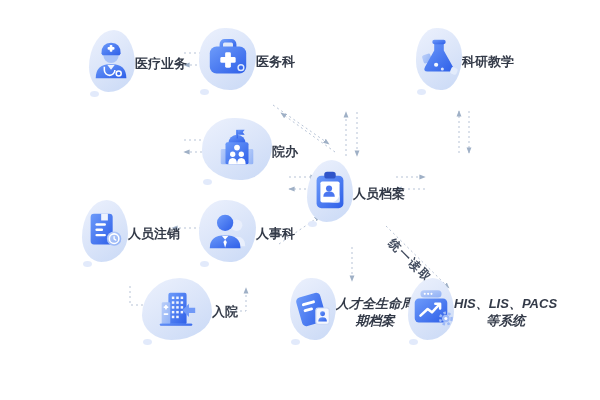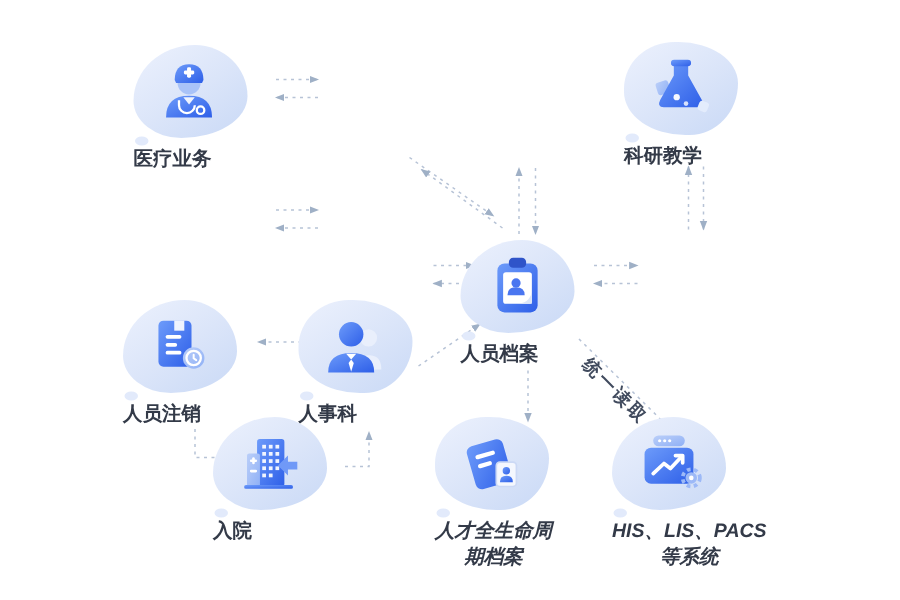--- a/index.html
+++ b/index.html
@@ -1,20 +1,20 @@
 <!DOCTYPE html>
 <html><head>
 <meta charset="utf-8">
 <style>
   html,body{margin:0;padding:0;background:#fff;}
   .canvas{position:relative;width:600px;height:400px;background:#fff;overflow:hidden;
           font-family:"Liberation Sans","DejaVu Sans",sans-serif;}
   .wires{position:absolute;left:0;top:0;}
   .wire{stroke:#b7c3d6;stroke-width:1;fill:none;stroke-dasharray:2 3;}
-  .node{position:absolute;width:96px;display:flex;flex-direction:column;align-items:flex-start;}
+  .node{position:absolute;width:96px;display:flex;flex-direction:row;align-items:center;}
   .node.wide{width:116px;font-style:italic;}
   .blob{position:relative;width:76px;height:62px;display:flex;align-items:center;justify-content:center;
         background:linear-gradient(145deg,#ecf1fd 0%,#dbe5f9 52%,#c9d9f6 100%);
         border-radius:54% 46% 58% 42% / 60% 55% 45% 40%;}
   .blob.alt{border-radius:46% 54% 44% 56% / 52% 46% 58% 48%;}
   .blob::after{content:"";position:absolute;left:1px;bottom:-5px;width:9px;height:6px;border-radius:50%;
         background:#e2eafb;}
   .icn{width:46px;height:46px;}
   .label{margin-top:5px;font-size:13px;font-weight:600;color:#333a48;line-height:17px;
          text-align:center;white-space:nowrap;}
@@ -78,37 +78,67 @@
         <rect x="19.4" y="9.4" width="7.2" height="2.8" rx="1" fill="#fff"></rect>
         <path d="M7 42q0-15 16-15t16 15z" fill="url(#gB)"></path>
         <path d="M19 28l4 5 4-5z" fill="#fff" opacity=".9"></path>
         <path d="M16 30v3.5a5.5 5.5 0 0 0 11 0" fill="none" stroke="#fff" stroke-width="1.6"></path>
         <circle cx="31" cy="37" r="2.6" fill="none" stroke="#fff" stroke-width="1.6"></circle>
       </svg>
     </div>
     <div class="label">医疗业务</div>
   </div>
 
+  <div class="node" style="left:199px;top:28px">
+    <div class="blob alt">
+      <svg class="icn" viewBox="0 0 48 48">
+        <rect x="17" y="5" width="14" height="10" rx="3.5" fill="none" stroke="url(#gB)" stroke-width="3.6"></rect>
+        <rect x="5" y="11" width="38" height="28" rx="7" fill="url(#gB)"></rect>
+        <rect x="21" y="17" width="6" height="16" rx="1.5" fill="#fff"></rect>
+        <rect x="16" y="22" width="16" height="6" rx="1.5" fill="#fff"></rect>
+        <circle cx="37.5" cy="33" r="3" fill="none" stroke="#dce8ff" stroke-width="1.5"></circle>
+      </svg>
+    </div>
+    <div class="label">医务科</div>
+  </div>
 
 
   <div class="node" style="left:416px;top:28px">
     <div class="blob alt">
       <svg class="icn" viewBox="0 0 48 48">
         <rect x="7" y="19" width="9" height="9" rx="2" fill="url(#gL)" transform="rotate(-18 11.5 23.5)"></rect>
         <path d="M19 6h10v9l9.5 17q2.5 5-2.5 5H12q-5 0-2.5-5L19 15z" fill="url(#gB)"></path>
         <rect x="17" y="4" width="14" height="4.5" rx="2.2" fill="url(#gB)"></rect>
         <circle cx="21" cy="30" r="2.2" fill="#fff" opacity=".95"></circle>
         <circle cx="27.5" cy="34.5" r="1.6" fill="#fff" opacity=".8"></circle>
         <rect x="36" y="33" width="7" height="7" rx="2" fill="#e3ecfc" transform="rotate(22 39.5 36.5)"></rect>
       </svg>
     </div>
     <div class="label">科研教学</div>
   </div>
 
 
+  <div class="node" style="left:202px;top:118px">
+    <div class="blob alt">
+      <svg class="icn" viewBox="0 0 48 48">
+        <path d="M15 18a9 9 0 0 1 18 0z" fill="url(#gB)"></path>
+        <rect x="23" y="4" width="2" height="9" fill="url(#gB)"></rect>
+        <path d="M25 4h7l-2 2.5 2 2.5h-7z" fill="url(#gB)"></path>
+        <rect x="7" y="24" width="7" height="16" rx="1.5" fill="url(#gL)"></rect>
+        <rect x="34" y="24" width="7" height="16" rx="1.5" fill="url(#gL)"></rect>
+        <rect x="12" y="17" width="24" height="23" rx="2" fill="url(#gB)"></rect>
+        <circle cx="24" cy="22.5" r="3" fill="#fff"></circle>
+        <circle cx="19.5" cy="29.5" r="2.8" fill="#fff"></circle>
+        <path d="M15 40q0-6.5 4.5-6.5T24 40z" fill="#fff"></path>
+        <circle cx="28.5" cy="29.5" r="2.8" fill="#fff"></circle>
+        <path d="M24 40q0-6.5 4.5-6.5T33 40z" fill="#fff"></path>
+      </svg>
+    </div>
+    <div class="label">院办</div>
+  </div>
 
   <div class="node" style="left:307px;top:160px">
     <div class="blob">
       <svg class="icn" viewBox="0 0 48 48">
         <rect x="10" y="8" width="28" height="34" rx="5" fill="url(#gB)"></rect>
         <rect x="18" y="4" width="12" height="7" rx="3" fill="#2f54c9"></rect>
         <rect x="14" y="14" width="20" height="22" rx="2" fill="#fff"></rect>
         <path d="M34 28q-2 8-11 8h11z" fill="#dbe5f8"></path>
         <circle cx="23" cy="21.5" r="3.2" fill="#4a76f0"></circle>
         <path d="M17 30q0-5.5 6-5.5t6 5.5z" fill="#4a76f0"></path>

